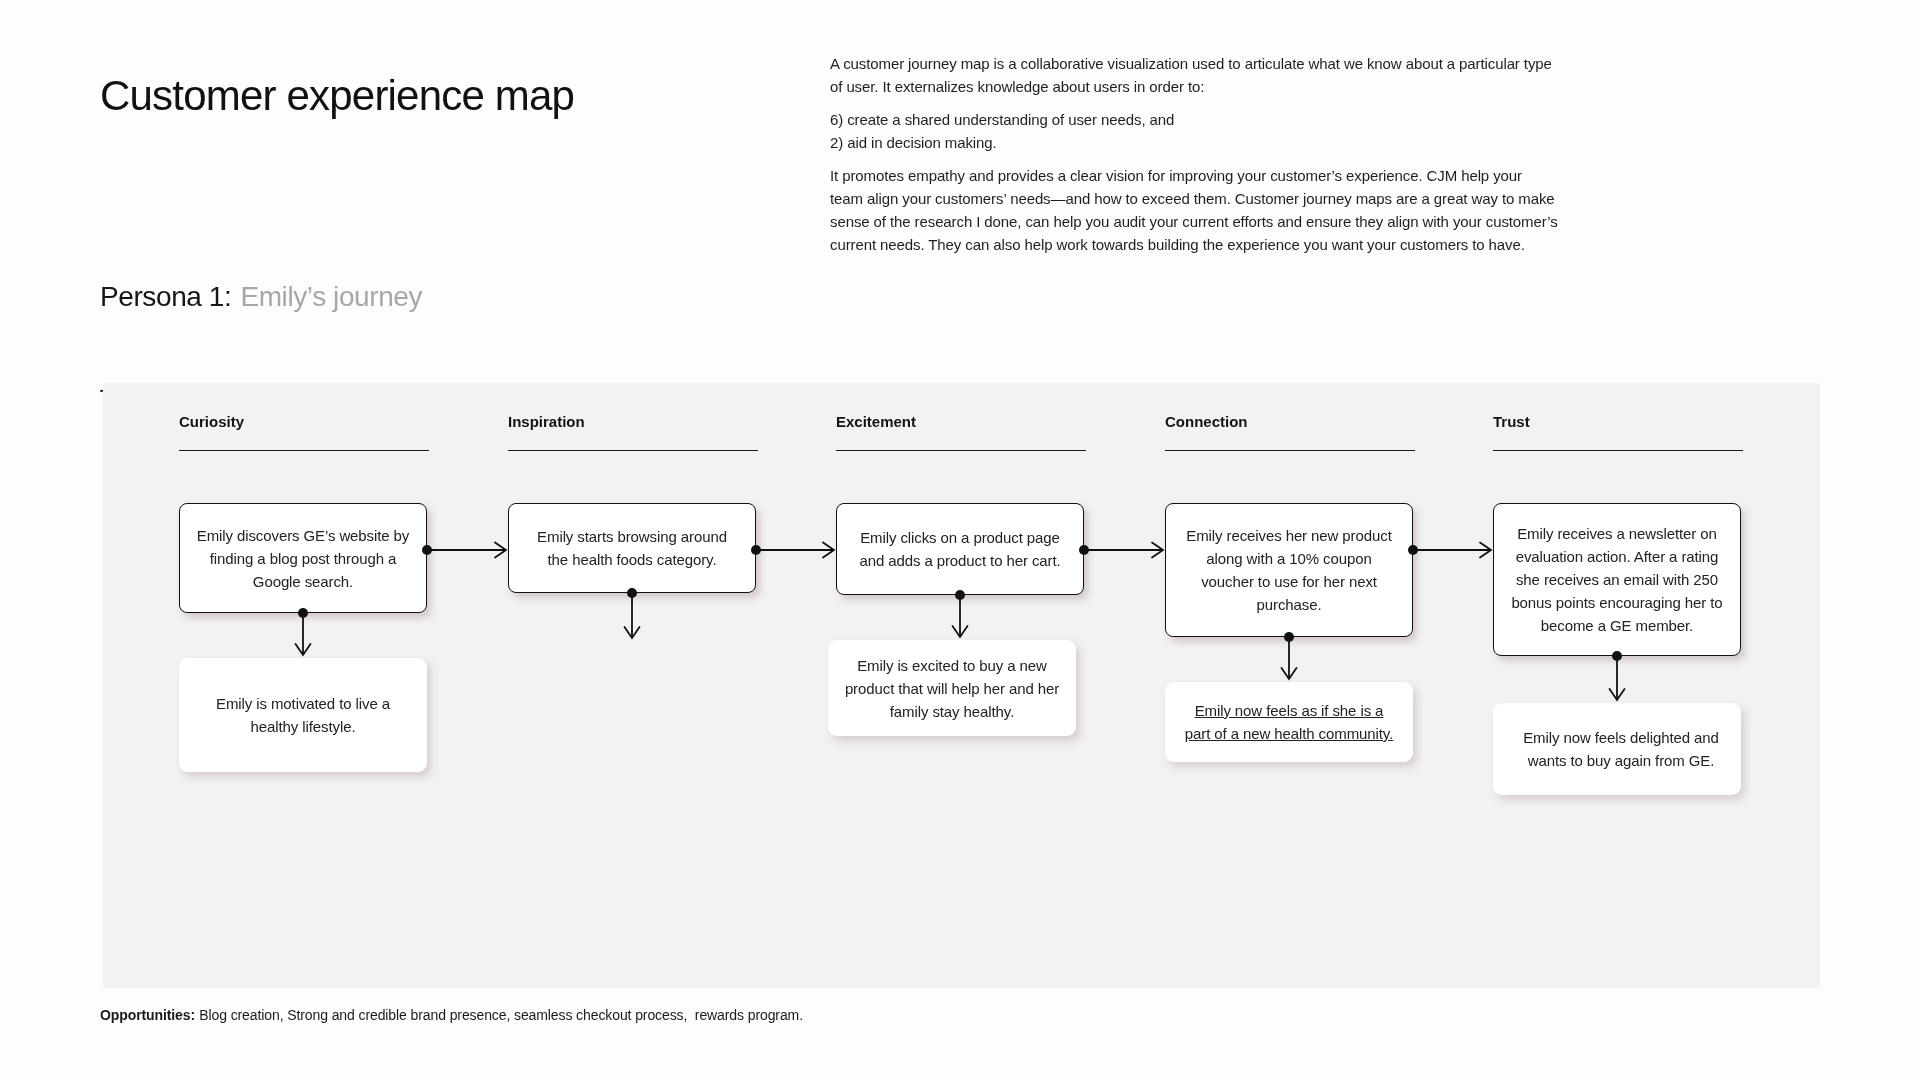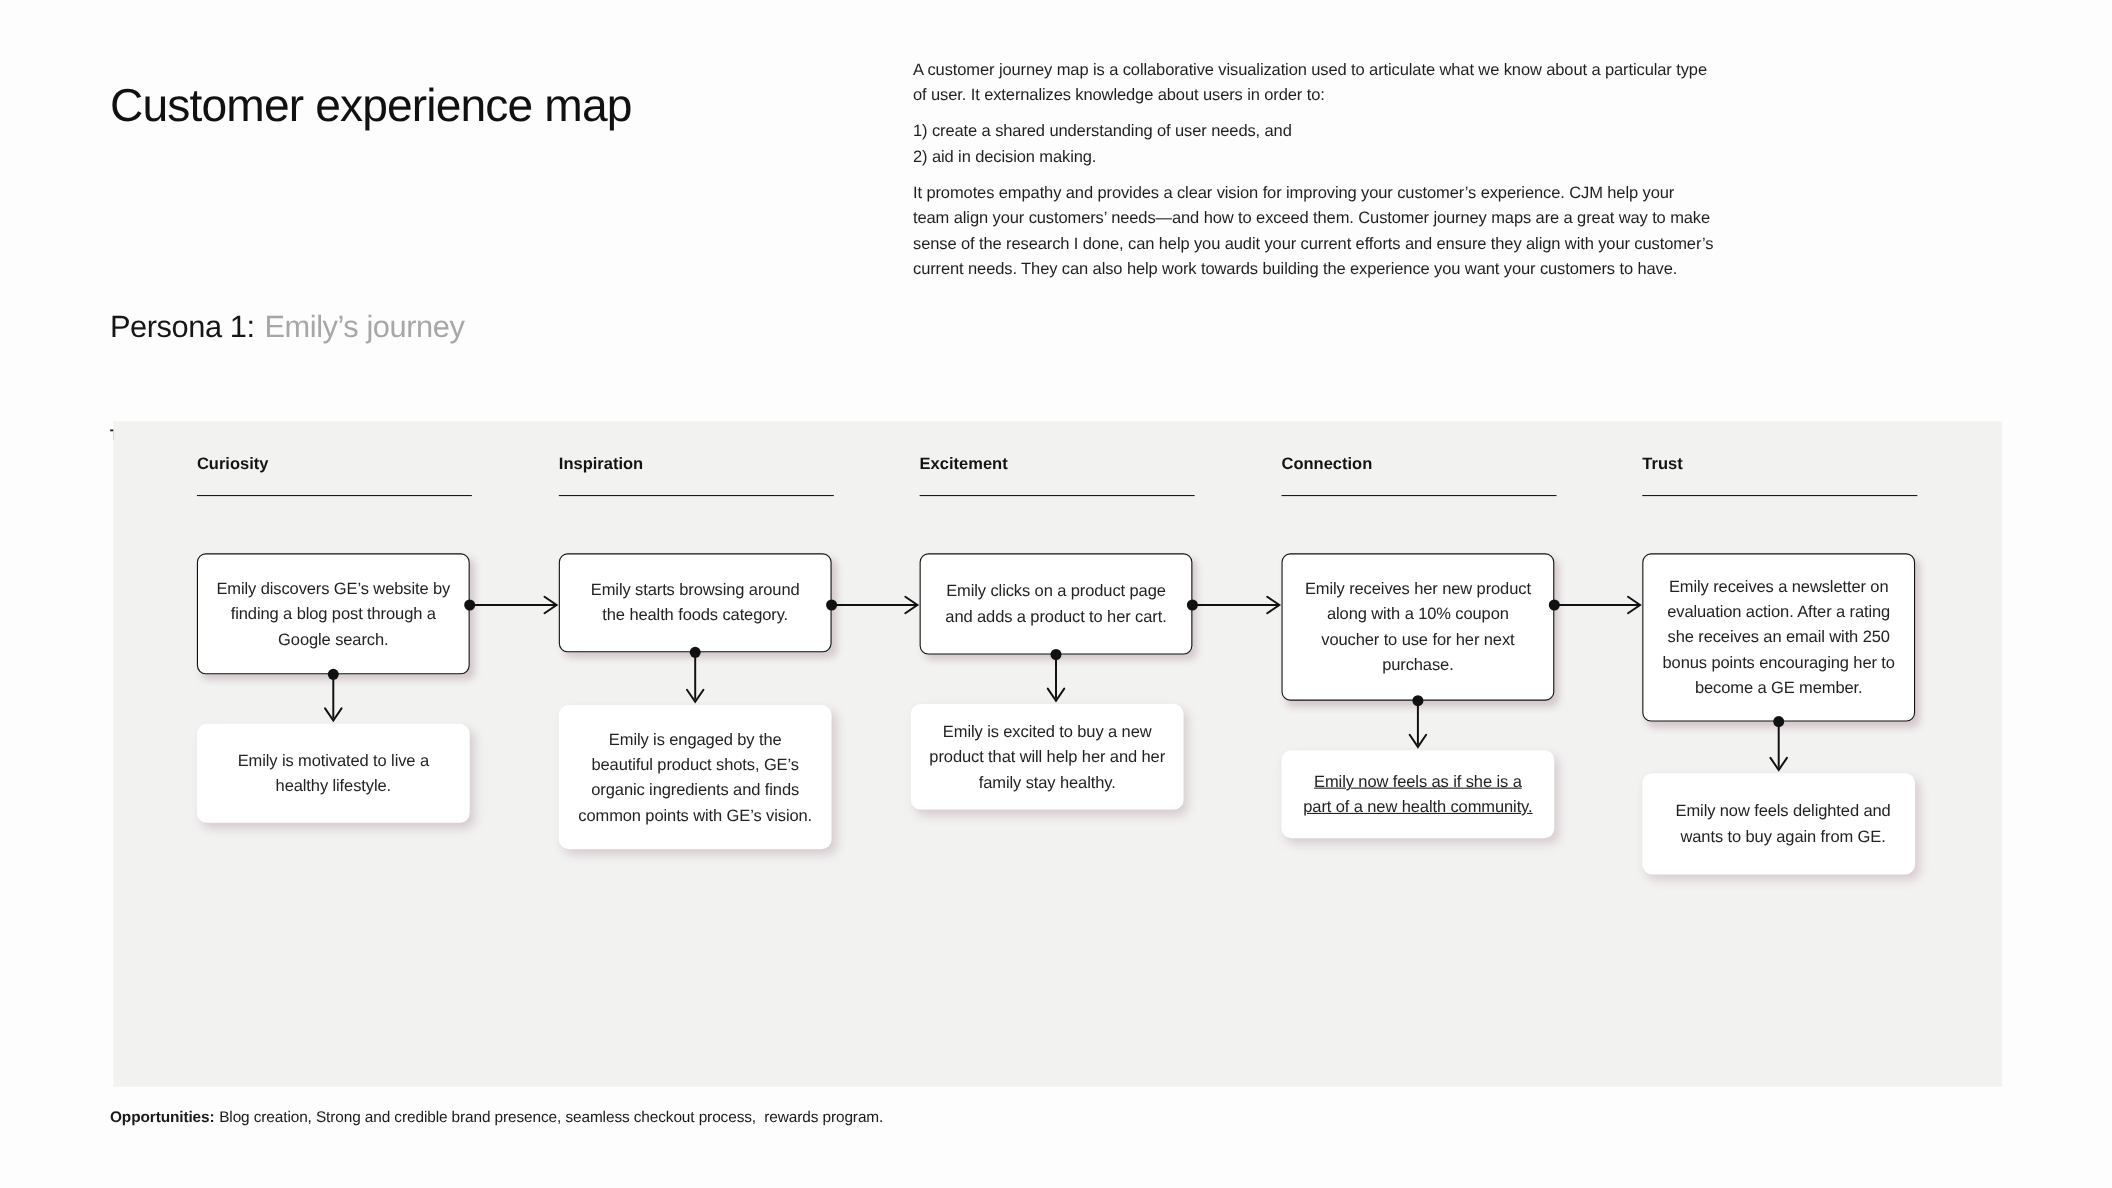--- a/index.html
+++ b/index.html
@@ -42,50 +42,47 @@
 </style>
 </head>
 <body>
 
 <div id="screen">
 
   <h1 id="page-title" class="abs">Customer experience map</h1>
 
   <div id="intro" class="abs">
     <p>A customer journey map is a collaborative visualization used to articulate what we know about a particular type of user. It externalizes knowledge about users in order to:</p>
-    <p style="margin-bottom:0">1) create a shared understanding of user needs, and</p>
+    <p style="margin-bottom:0">6) create a shared understanding of user needs, and</p>
     <p>2) aid in decision making.</p>
     <p>It promotes empathy and provides a clear vision for improving your customer’s experience. CJM help your team align your customers’ needs—and how to exceed them. Customer journey maps are a great way to make sense of the research I done, can help you audit your current efforts and ensure they align with your customer’s current needs. They can also help work towards building the experience you want your customers to have.</p>
   </div>
 
   <div id="persona" class="abs">
     <span>Persona 1:</span><span class="name">Emily’s journey</span>
   </div>
 
   <div id="touchpoint" class="abs">
     <span>Touchpoint:</span><span class="val">blog article</span>
   </div>
 
   <div id="journey-panel" class="abs">
 
   <div class="stage-label" style="left: 76px; top: 30px;">Curiosity</div>
       <div class="stage-underline" style="left: 76px; top: 67px;"></div>
       <div class="card action" style="left: 76px; top: 120px; height: 110px;">
         <span>Emily discovers GE’s website by finding a blog post through a Google search.</span>
       </div>
-      <div class="card feeling" style="left: 76px; top: 275px; height: 90px;">
+      <div class="card feeling" style="left: 76px; top: 275px; height: 114px;">
         <span>Emily is motivated to live a healthy lifestyle.</span>
       </div>
       <div class="stage-label" style="left: 405px; top: 30px;">Inspiration</div>
       <div class="stage-underline" style="left: 405px; top: 67px;"></div>
       <div class="card action" style="left: 405px; top: 120px; height: 90px;">
         <span>Emily starts browsing around the health foods category.</span>
-      </div>
-      <div class="card feeling" style="left: 405px; top: 258px; height: 131px;">
-        <span>Emily is engaged by the beautiful product shots, GE’s organic ingredients and finds common points with GE’s vision.</span>
       </div>
       <div class="stage-label" style="left: 733px; top: 30px;">Excitement</div>
       <div class="stage-underline" style="left: 733px; top: 67px;"></div>
       <div class="card action" style="left: 733px; top: 120px; height: 92px;">
         <span>Emily clicks on a product page and adds a product to her cart.</span>
       </div>
       <div class="card feeling" style="left: 725px; top: 257px; height: 96px;">
         <span>Emily is excited to buy a new product that will help her and her family stay healthy.</span>
       </div>
       <div class="stage-label" style="left: 1062px; top: 30px;">Connection</div>

